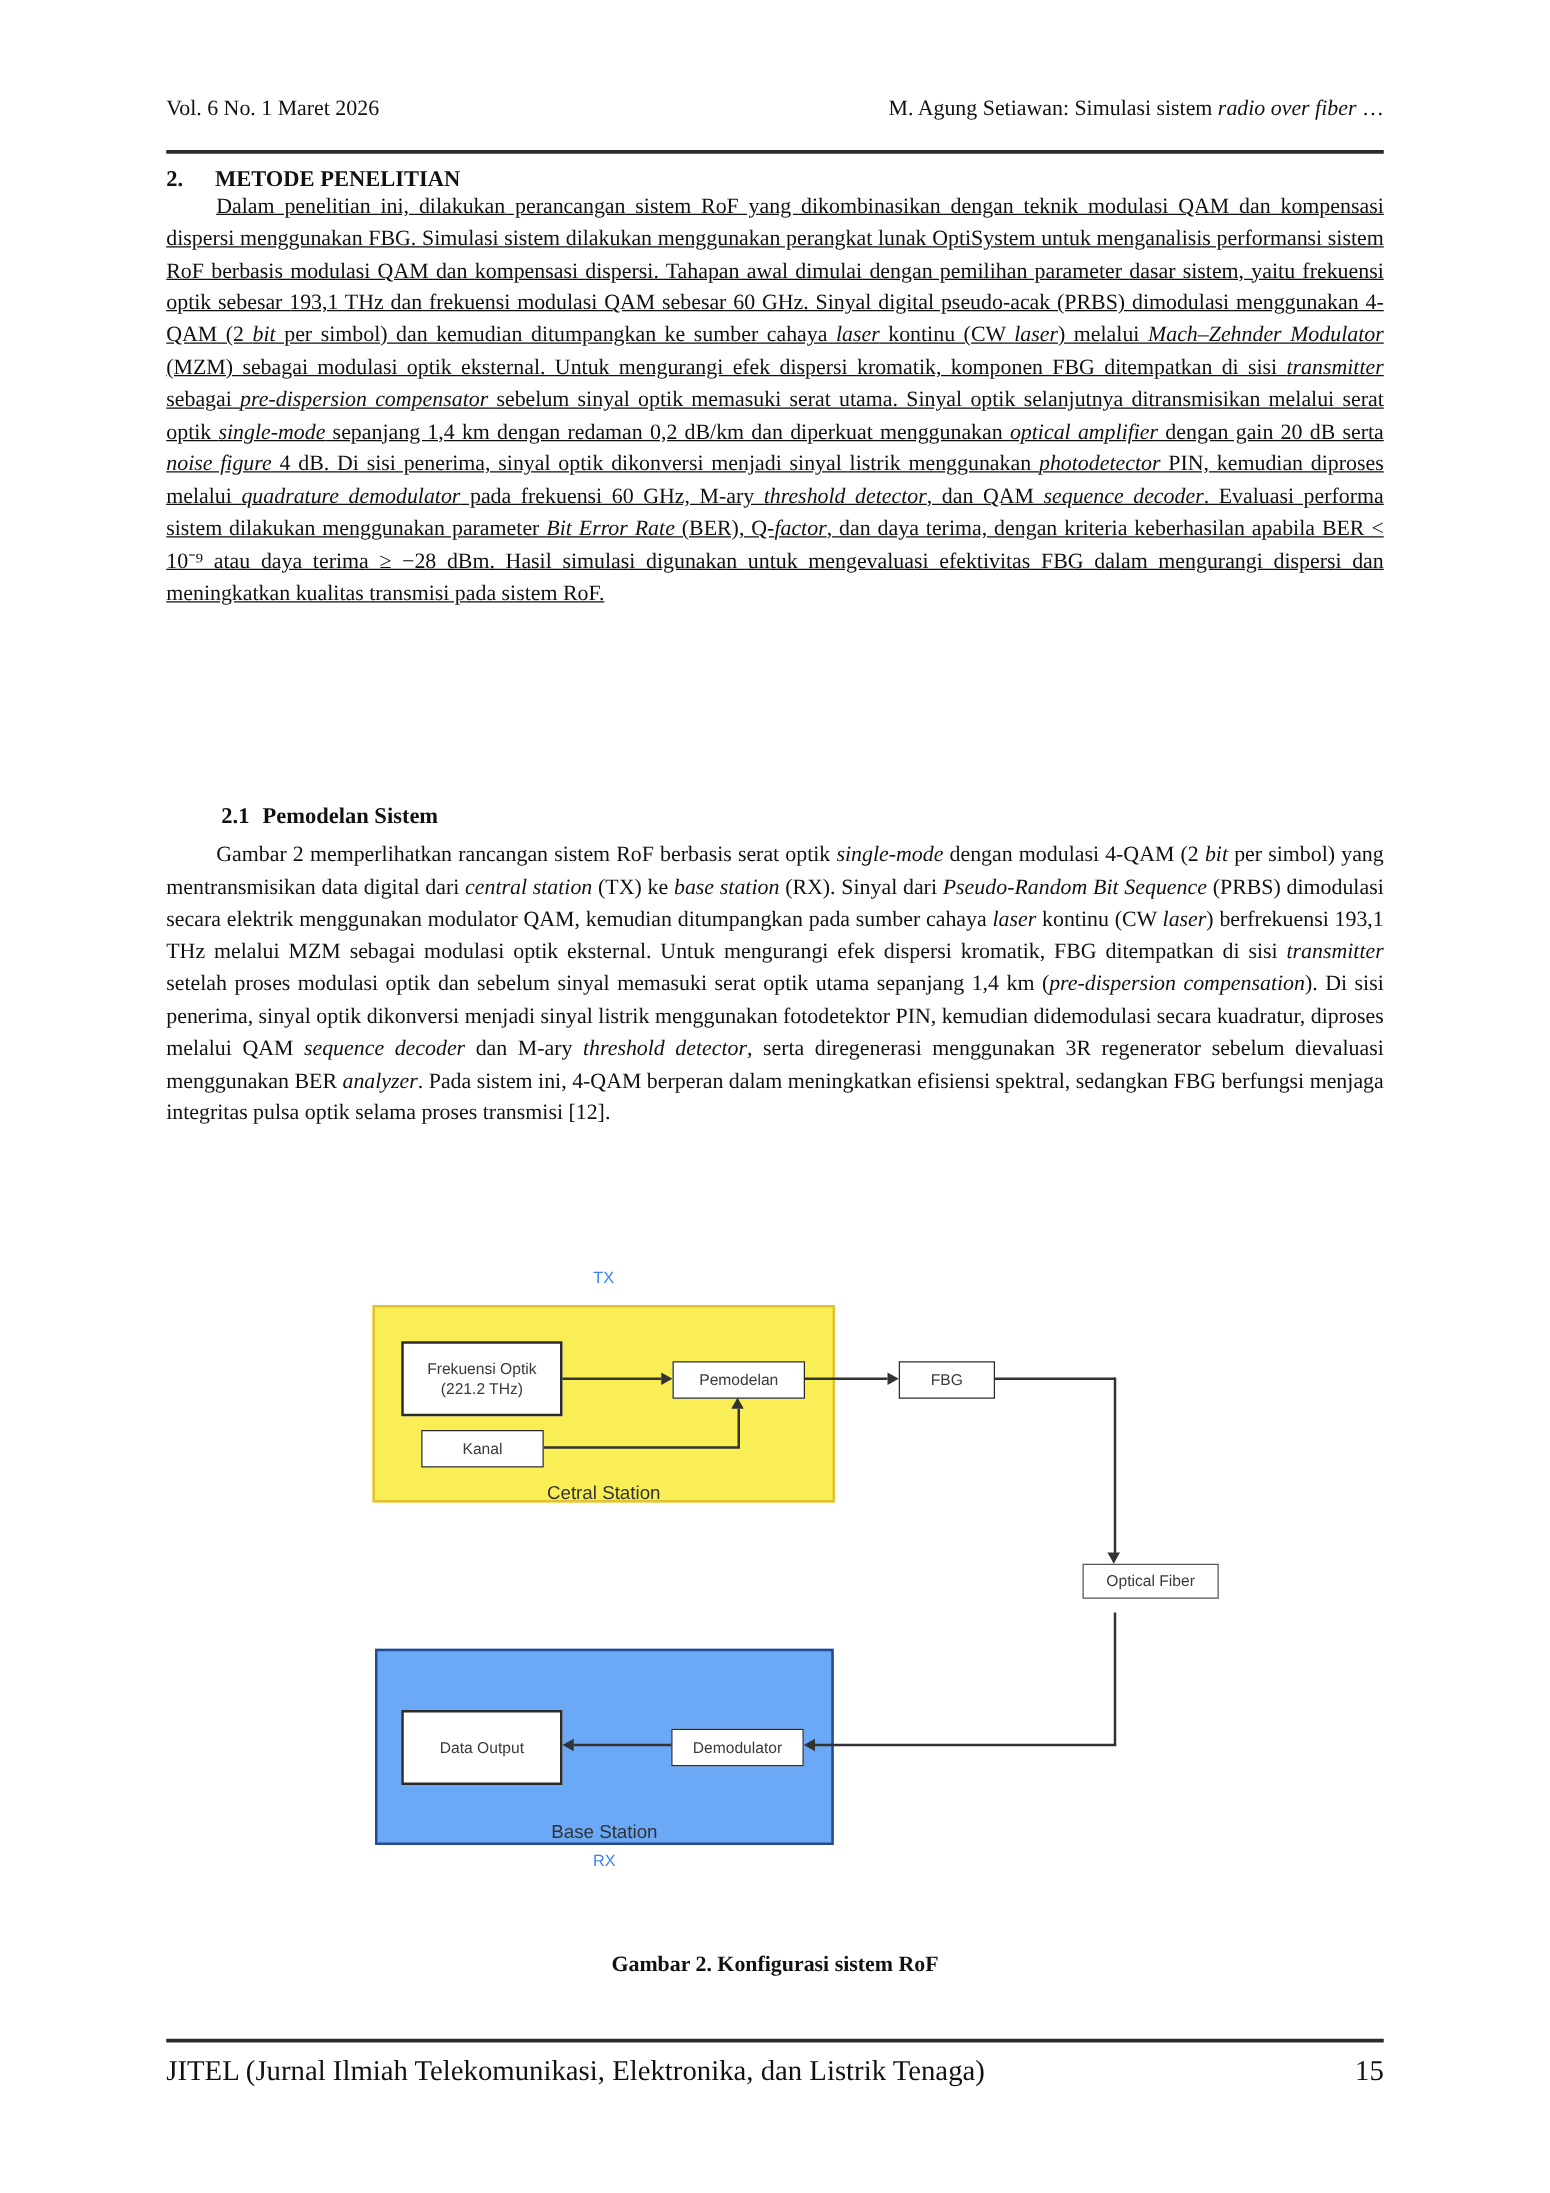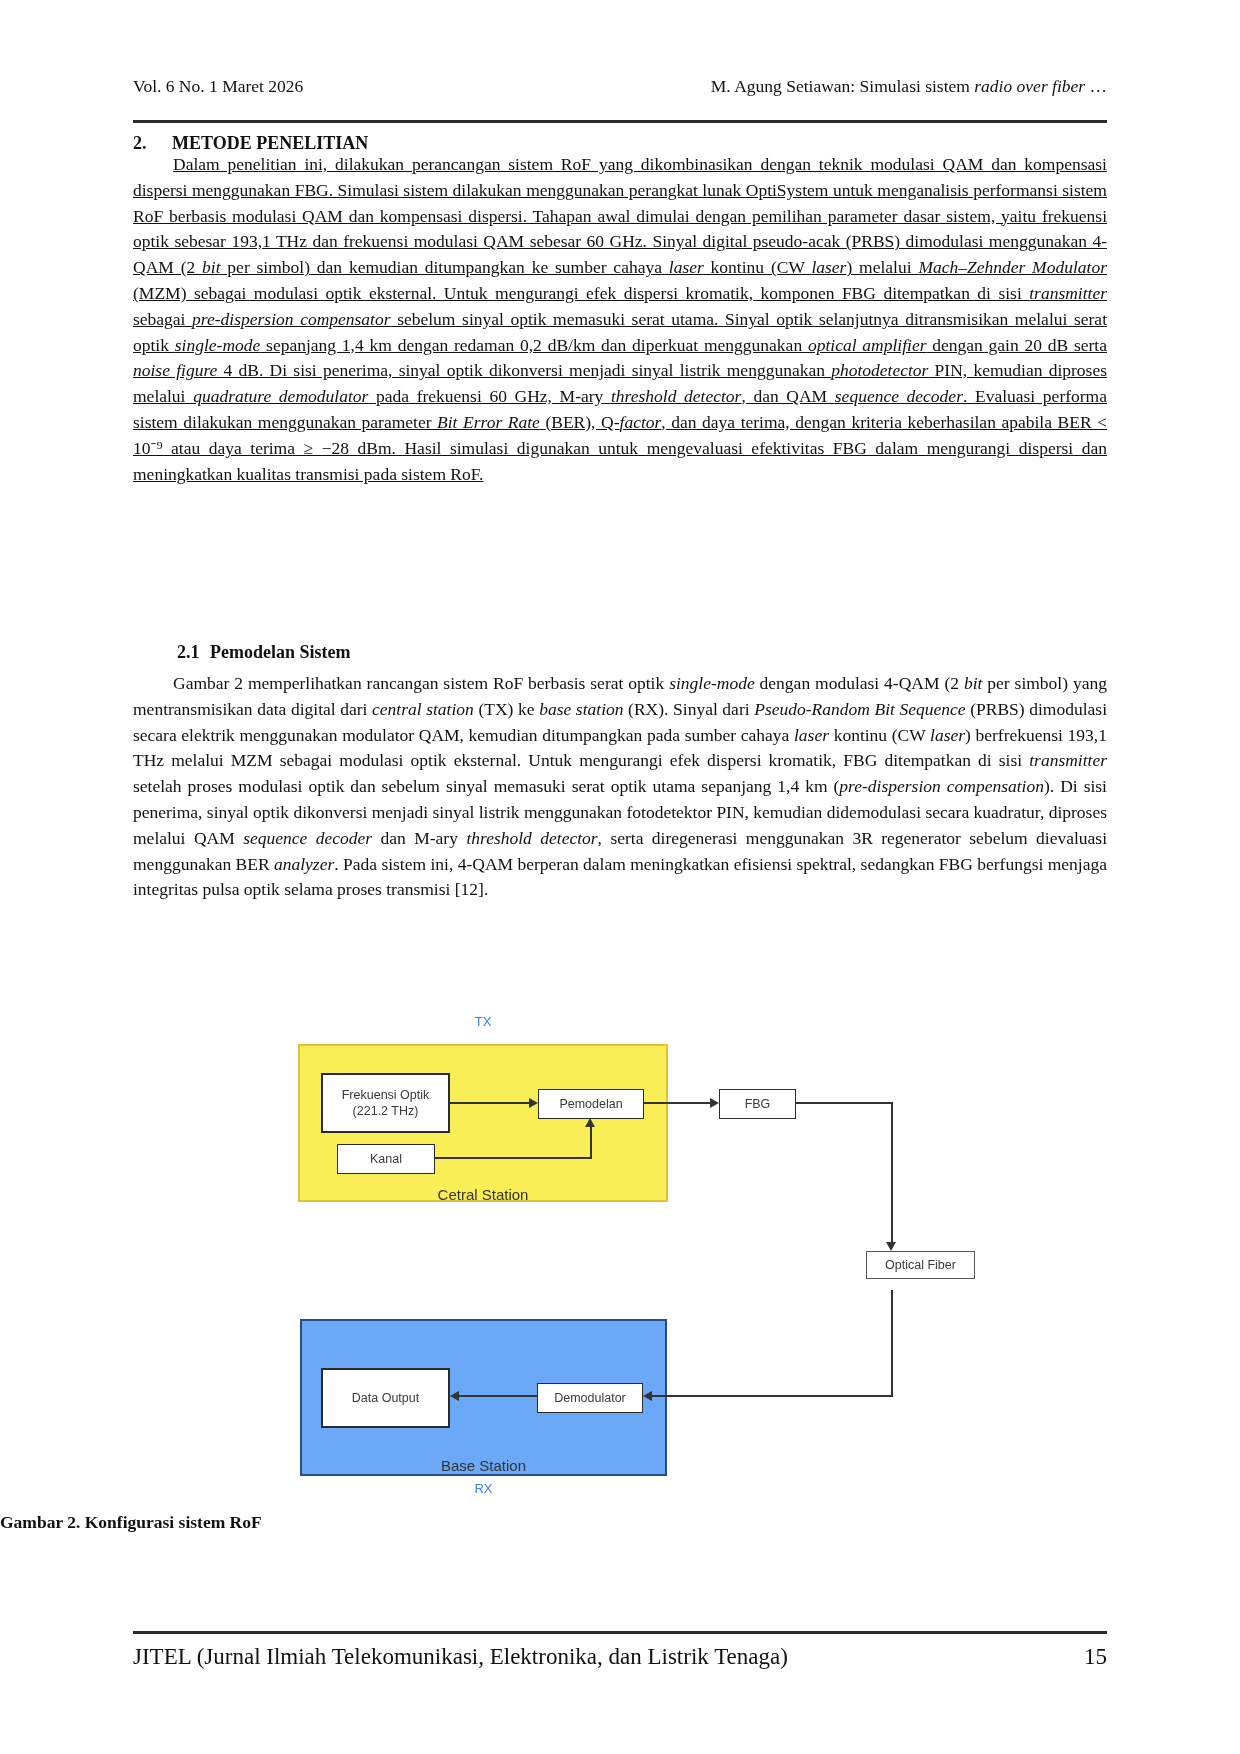--- a/index.html
+++ b/index.html
@@ -54,21 +54,21 @@
   .demod-box{left:537px;top:1383px;width:106px;height:30px;}
   
   .hline{position:absolute;height:2px;background:var(--c-line,#333);}
   .vline{position:absolute;width:2px;background:var(--c-line,#333);}
   .arr{position:absolute;width:0;height:0;}
   .arr-r{border-top:5px solid transparent;border-bottom:5px solid transparent;border-left:9px solid var(--c-line,#333);}
   .arr-l{border-top:5px solid transparent;border-bottom:5px solid transparent;border-right:9px solid var(--c-line,#333);}
   .arr-u{border-left:5px solid transparent;border-right:5px solid transparent;border-bottom:9px solid var(--c-line,#333);}
   .arr-d{border-left:5px solid transparent;border-right:5px solid transparent;border-top:9px solid var(--c-line,#333);}
   
-  .caption{left:0;top:1512px;width:1240px;text-align:left;font-size:17.5px;font-weight:bold;}
+  .caption{left:0;top:1561px;width:1240px;text-align:center;font-size:17.5px;font-weight:bold;}
 </style>
 </head>
 <body>
 
 <div class="page">
 
   <div class="abs hdr hdr-left">Vol. 6 No. 1 Maret 2026</div>
   <div class="abs hdr hdr-right"><span>M. Agung Setiawan: Simulasi sistem </span><span class="it">radio over fiber</span><span> …</span></div>
   <div class="abs rule rule-top"></div>
 

